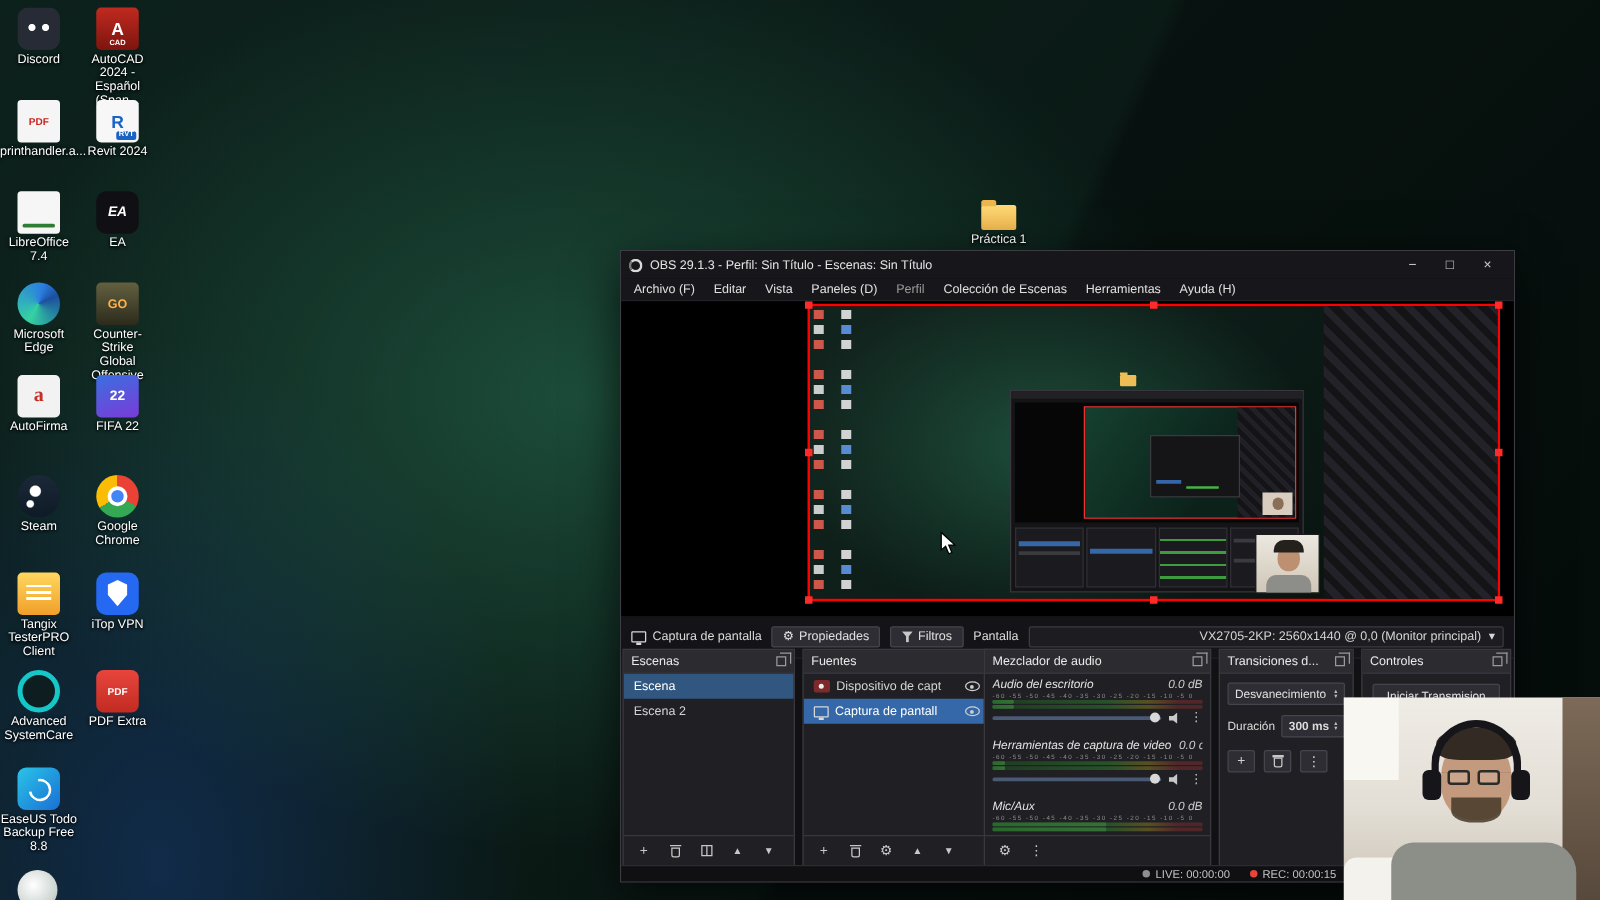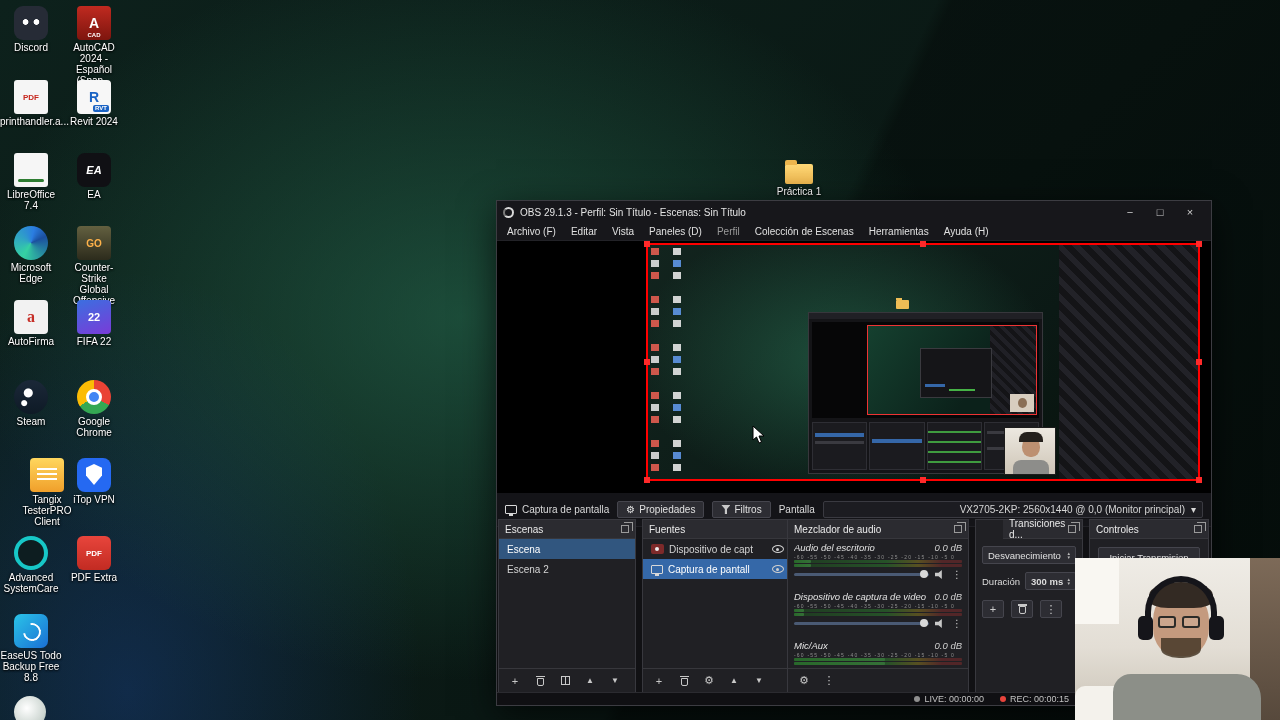--- a/index.html
+++ b/index.html
@@ -145,21 +145,21 @@
   .i-float::after { content:""; position:absolute; left:2px; top:-4px; width:8px; height:8px;
                     border-top:1px solid #9a9a9a; border-right:1px solid #9a9a9a; }
   .dock-toolbar { position:absolute; left:0; right:0; bottom:0; height:24px; border-top:1px solid #37373c;
                   display:flex; align-items:center; gap:13px; padding:0 10px; color:#c8c8c8; font-size:11px; }
   .tool { display:inline-flex; align-items:center; justify-content:center; min-width:12px; }
   .arr { font-size:8px; }
 
   .d-scenes { left:1px; width:138px; }
   .d-sources { left:145px; width:165px; }
   .d-mixer { left:290px; width:182px; }
-  .d-trans { left:478px; width:108px;padding-left:27px; }
+  .d-trans { left:478px; width:108px; }
   .d-controls { left:592px; width:120px; }
 
   .list-item { height:20px; display:flex; align-items:center; padding:0 8px; font-size:10px; color:#d4d4d4; gap:5px; }
   .list-item.sel { background:#31567f; color:#fff; }
   .src-row.sel { background:#3568a8; }
   .src-row .lbl { flex:1; overflow:hidden; white-space:nowrap; text-overflow:ellipsis; }
 
   .src-ic-cam { width:13px; height:10px; background:#7e2a2a; border-radius:2px; position:relative; flex:0 0 auto; }
   .src-ic-cam::after { content:""; position:absolute; left:4px; top:3px; width:4px; height:4px; background:#eee; border-radius:50%; }
   .i-mon { width:12px; height:9px; border:1px solid #d8d8d8; border-radius:1px; position:relative; flex:0 0 auto; }
@@ -264,21 +264,21 @@
 <div class="dcell" style="left:0;top:300px">
   <div class="dicon ic-autofirma">
       <span>a</span>
     </div>
   <div class="dlabel">AutoFirma</div>
 </div>
 <div class="dcell" style="left:0;top:380px">
   <div class="dicon ic-steam"></div>
   <div class="dlabel">Steam</div>
 </div>
-<div class="dcell" style="left:16px;top:458px">
+<div class="dcell" style="left:0;top:458px">
   <div class="dicon ic-tangix"></div>
   <div class="dlabel">Tangix TesterPRO
 Client</div>
 </div>
 <div class="dcell" style="left:0;top:536px">
   <div class="dicon ic-asc"></div>
   <div class="dlabel">Advanced
 SystemCare</div>
 </div>
 <div class="dcell" style="left:0;top:614px">
@@ -518,21 +518,21 @@
         <div class="chan-ctl">
           <div class="vol-track">
               <div class="vol-handle"></div>
             </div>
           <span class="i-spk"></span>
           <span class="kebab">⋮</span>
         </div>
       </div>
       <div class="chan" style="top:52px">
         <div class="chan-head">
-            <span>Dispositivo de captura de video</span>
+            <span>Herramientas de captura de video</span>
             <span class="db">0.0 dB</span>
           </div>
         <div class="ticks">-60 -55 -50 -45 -40 -35 -30 -25 -20 -15 -10 -5 0</div>
         <div class="meter">
           <div class="bar">
               <div class="fill lvl-b"></div>
             </div>
           <div class="bar">
               <div class="fill lvl-b"></div>
             </div>

